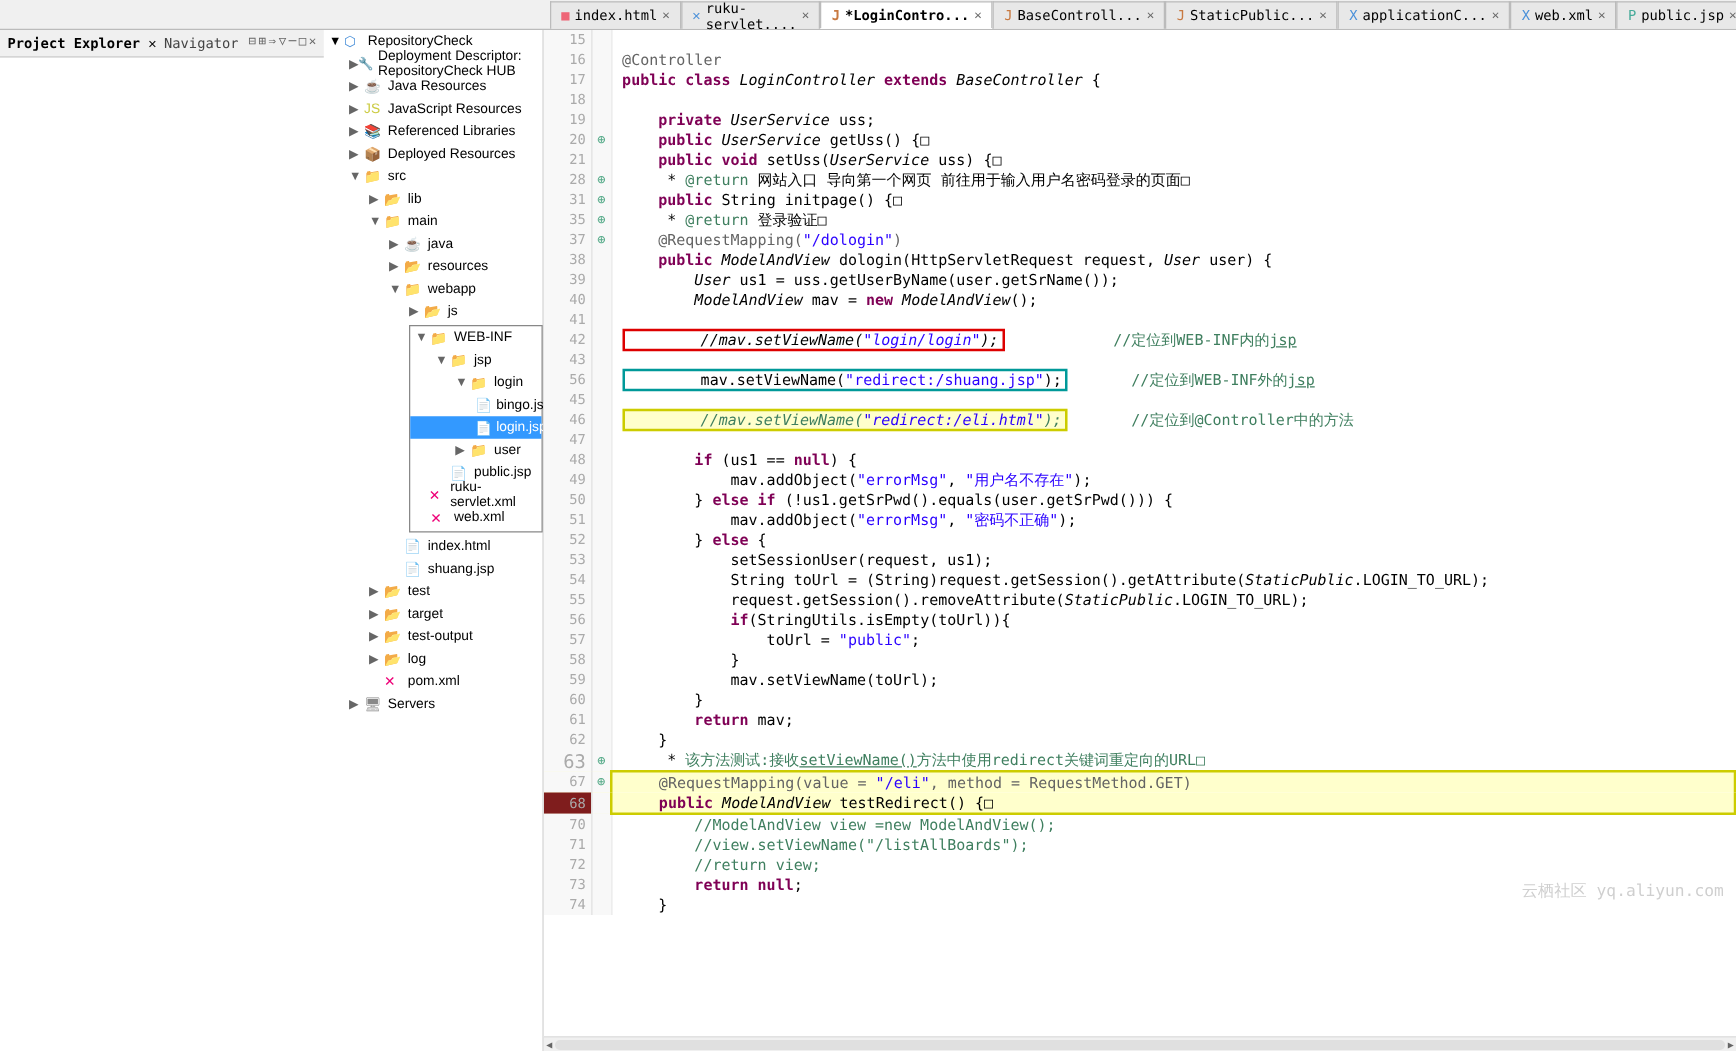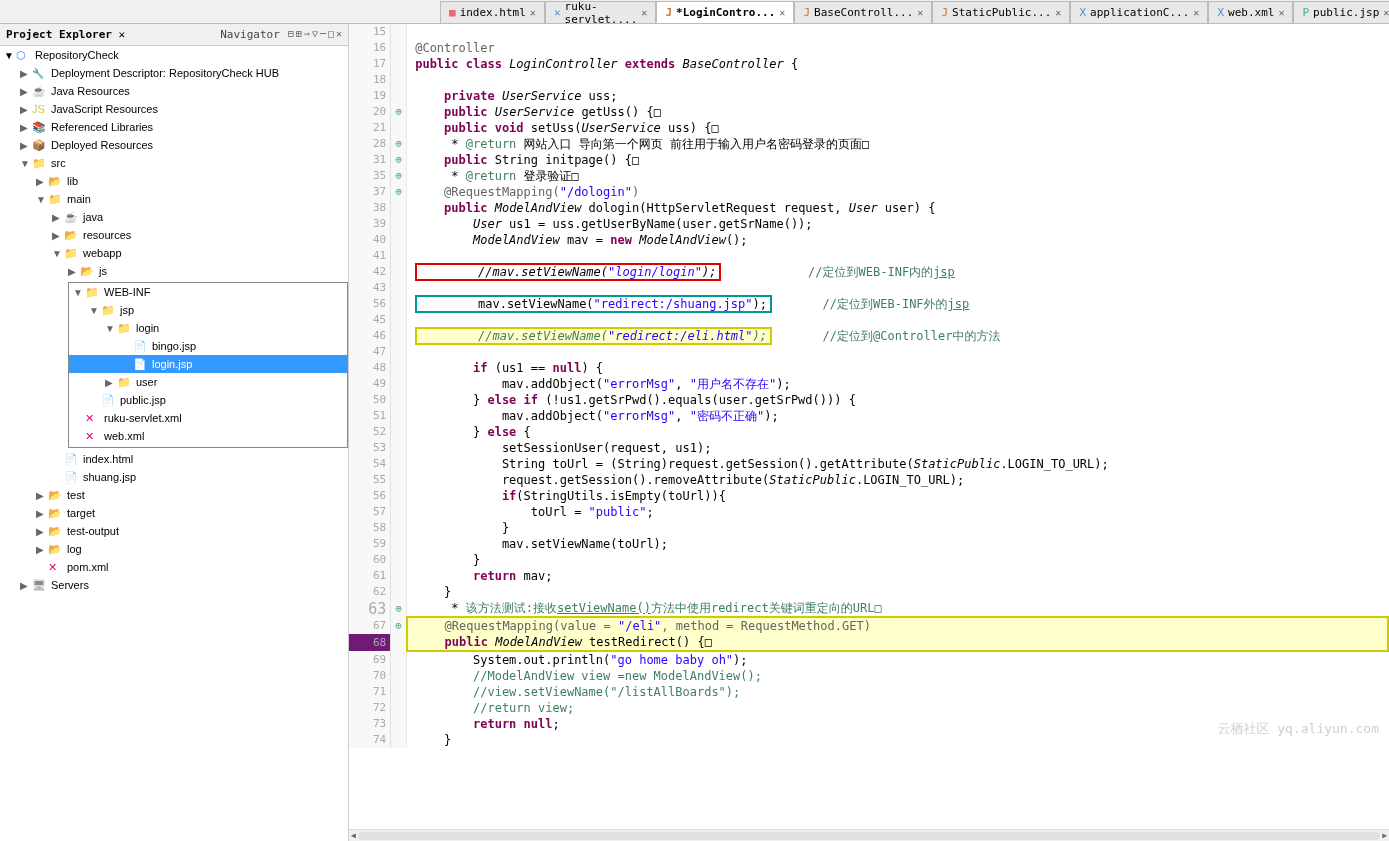--- a/index.html
+++ b/index.html
@@ -51,21 +51,21 @@
   </div>
   <div style="display:flex;align-items:center;padding:2px 8px;background:#e8e8e8;border:1px solid #bbb;border-bottom:none;font-size:11px;gap:4px;height:22px;cursor:pointer;">
     <span style="color:#4a9;">P</span>
     <span>public.jsp</span>
     <span style="color:#666;font-size:10px;">✕</span>
   </div>
 </div>
 
 <div style="display:flex;flex:1;overflow:hidden;height:calc(841px - 24px);">
 
-  <div style="width:349px;background:#fff;border-right:1px solid #ccc;display:flex;flex-direction:column;overflow:hidden;">
+  <div style="width:435px;background:#fff;border-right:1px solid #ccc;display:flex;overflow:hidden;">
     <div style="background:#f0f0f0;border-bottom:1px solid #ccc;padding:2px 6px;display:flex;align-items:center;justify-content:space-between;height:22px;">
       <span style="font-size:11px;font-weight:bold;">Project Explorer ✕</span>
       <div style="display:flex;gap:2px;">
         <span style="font-size:11px;color:#444;padding:0 6px;cursor:pointer;">Navigator</span>
         <span style="font-size:10px;color:#666;cursor:pointer;">⊟</span>
         <span style="font-size:10px;color:#666;cursor:pointer;">⊞</span>
         <span style="font-size:10px;color:#666;cursor:pointer;">⇒</span>
         <span style="font-size:10px;color:#666;cursor:pointer;">▽</span>
         <span style="font-size:10px;color:#666;cursor:pointer;">─</span>
         <span style="font-size:10px;color:#666;cursor:pointer;">□</span>
@@ -495,30 +495,25 @@
               <td style="padding:0 4px 0 8px;white-space:pre;line-height:16px;">     * <span style="color:#3f7f5f;">该方法测试:接收<span style="text-decoration:underline;">setViewName()</span>方法中使用<span style="">redirect</span>关键词重定向的URL□</span></td>
             </tr>
 
             <tr style="background:#ffffcc;">
               <td style="background:#f8f8f8;border-right:1px solid #e0e0e0;padding:0 4px;text-align:right;color:#aaa;font-size:11px;user-select:none;min-width:30px;line-height:16px;">67</td>
               <td style="width:16px;background:#f8f8f8;border-right:1px solid #e8e8e8;text-align:center;color:#5a8;font-size:11px;line-height:16px;">⊕</td>
               <td style="padding:0 4px 0 8px;white-space:pre;line-height:16px;border:2px solid #cccc00;border-bottom:none;"><span style="color:#646464;">    @RequestMapping(value = <span style="color:#2a00ff;">"/eli"</span>, method = RequestMethod.GET)</span></td>
             </tr>
 
             <tr style="background:#ffffcc;">
-              <td style="background:#701a75;border-right:1px solid #e0e0e0;padding:0 4px;text-align:right;color:#aaa;font-size:11px;user-select:none;min-width:30px;line-height:16px;">68</td>
+              <td style="background:#7f1d1d;border-right:1px solid #e0e0e0;padding:0 4px;text-align:right;color:#aaa;font-size:11px;user-select:none;min-width:30px;line-height:16px;">68</td>
               <td style="width:16px;background:#f8f8f8;border-right:1px solid #e8e8e8;line-height:16px;"></td>
               <td style="padding:0 4px 0 8px;white-space:pre;line-height:16px;border:2px solid #cccc00;border-top:none;">    <span style="color:#7f0055;font-weight:bold;">public</span> <span style="font-style:italic;">ModelAndView</span> testRedirect() {□</td>
             </tr>
 
-            <tr>
-              <td style="background:#f8f8f8;border-right:1px solid #e0e0e0;padding:0 4px;text-align:right;color:#aaa;font-size:11px;user-select:none;min-width:30px;line-height:16px;">69</td>
-              <td style="width:16px;background:#f8f8f8;border-right:1px solid #e8e8e8;line-height:16px;"></td>
-              <td style="padding:0 4px 0 8px;white-space:pre;line-height:16px;">        System.out.println(<span style="color:#2a00ff;">"go home baby oh"</span>);</td>
-            </tr>
 
             <tr>
               <td style="background:#f8f8f8;border-right:1px solid #e0e0e0;padding:0 4px;text-align:right;color:#aaa;font-size:11px;user-select:none;min-width:30px;line-height:16px;">70</td>
               <td style="width:16px;background:#f8f8f8;border-right:1px solid #e8e8e8;line-height:16px;"></td>
               <td style="padding:0 4px 0 8px;white-space:pre;line-height:16px;">        <span style="color:#3f7f5f;">//ModelAndView view =new ModelAndView();</span></td>
             </tr>
 
             <tr>
               <td style="background:#f8f8f8;border-right:1px solid #e0e0e0;padding:0 4px;text-align:right;color:#aaa;font-size:11px;user-select:none;min-width:30px;line-height:16px;">71</td>
               <td style="width:16px;background:#f8f8f8;border-right:1px solid #e8e8e8;line-height:16px;"></td>

